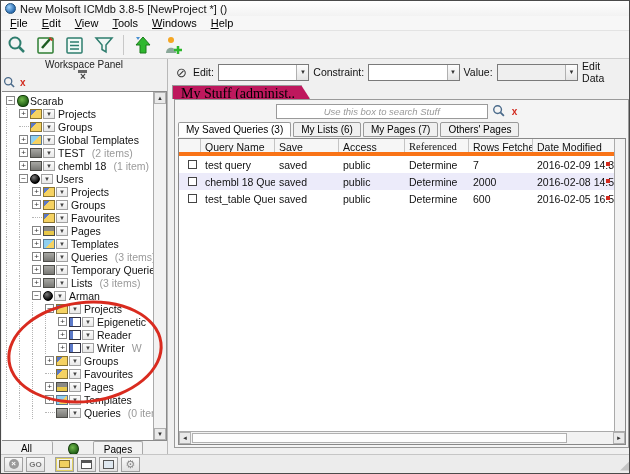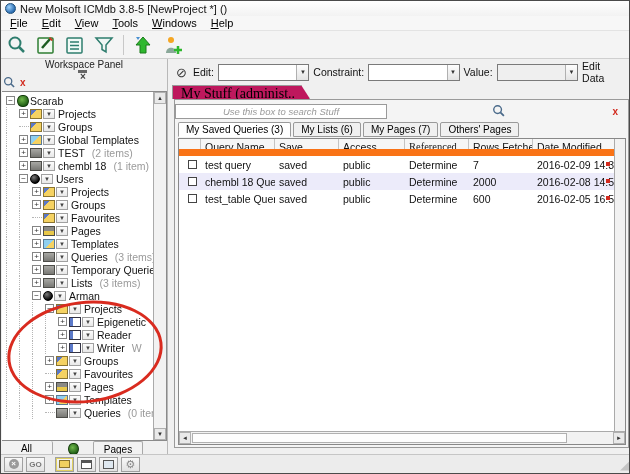--- a/index.html
+++ b/index.html
@@ -65,27 +65,27 @@
   
   .editbar { height:26px; display:flex; align-items:center; gap:4px; font-size:10.5px; padding:0 6px 0 8px; color:#111; }
   .no-ic { font-size:13px; color:#333; margin-right:2px; }
   .combo { height:17px; border:1px solid #7a7a7a; background:#fff; display:flex; align-items:center; }
   .combo .arr { width:12px; height:100%; border-left:1px solid #b0b0b0; background:linear-gradient(#fdfdfd,#e4e4e4); font-size:6px; text-align:center; line-height:15px; color:#333; margin-left:auto; }
   .combo.disabled { background:#efefef; }
   .editdata { margin-left:auto; font-size:10.5px; }
   .stufftab-row { height:14px; display:flex; padding-left:4px; }
   .stufftab { font-size:14px; padding:0 14px 0 8px; border:1px solid #9a9a9a; border-bottom:none; background:#be185d; clip-path:polygon(0 0, calc(100% - 9px) 0, 100% 100%, 0 100%);font-family:Liberation Serif, serif; }
   .content-frame { flex:1; margin:0 2px 8px 6px; border:1px solid #9a9a9a; background:#f4f4f4; display:flex; flex-direction:column; min-height:0; }
-  .search-row { height:22px; display:flex; align-items:center; justify-content:space-between; gap:4px; padding-right:8px; }
+  .search-row { height:22px; display:flex; align-items:center; justify-content:center; gap:4px; padding-right:8px; }
   .search-box { width:212px; height:15px; border:1px solid #9a9a9a; background:#fff; display:flex; align-items:center; justify-content:center; font-size:9.5px; font-style:italic; color:#9a9a9a; }
   .qtabs { height:15px; display:flex; align-items:stretch; padding-left:3px; font-size:10px; }
   .qtab { padding:0 7px; border:1px solid #9a9a9a; border-bottom:1px solid #9a9a9a; background:#f0f0f0; display:flex; align-items:center; border-radius:2px 2px 0 0; margin-right:2px; }
   .qtab.active { background:#fff; border-bottom:1px solid #fff; }
   .table-frame { flex:1; margin:1px 2px 2px 3px; border:1px solid #888; background:#fff; position:relative; display:flex; flex-direction:column; min-height:0; }
-  .thead { display:flex; height:17px; background:#f6f6f6; border-bottom:7px solid #f97316; font-size:10.5px; color:#111; }
+  .thead { display:flex; height:17px; background:#f6f6f6; border-bottom:4px solid #f97316; font-size:10.5px; color:#111; }
   .th { padding:2px 0 0 4px; border-right:1px solid #c4c4c4; overflow:hidden; white-space:nowrap; position:relative; }
   .sort-ic { position:absolute; right:3px; top:3px; font-size:8px; color:#888; }
   .trow { display:flex; height:17px; font-size:10.5px; align-items:center; position:relative; color:#111; }
   .trow.alt { background:#ecebfa; }
   .td { padding-left:4px; overflow:hidden; white-space:nowrap; }
   .cb-cell { display:flex; align-items:center; justify-content:center; }
   .cb { width:9px; height:9px; border:1px solid #444; background:#fff; }
   .red-mark { position:absolute; right:15px; top:6px; width:4px; height:4px; background:#d22a1e; }
   .tbody-fill { flex:1; background:#fff; }
   .table-vscroll { position:absolute; right:0; top:0; bottom:13px; width:11px; background:#f2f2f2; border-left:1px solid #aaa; }

